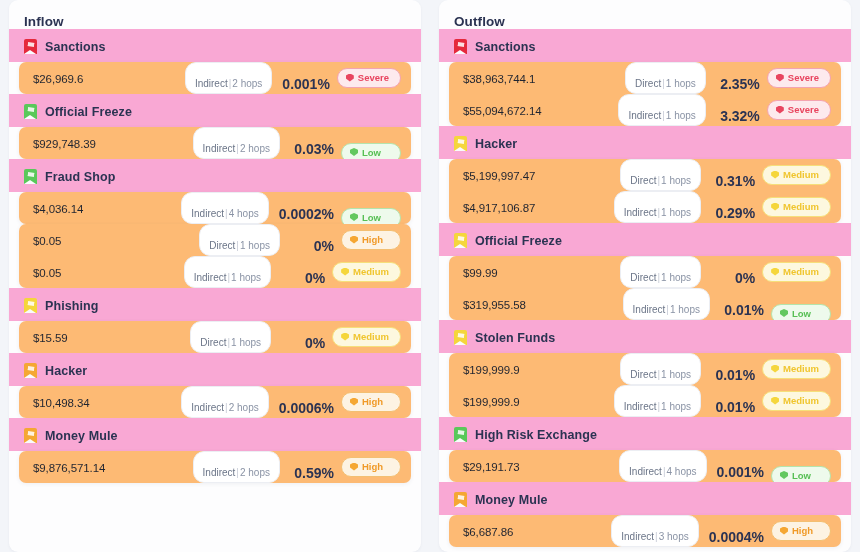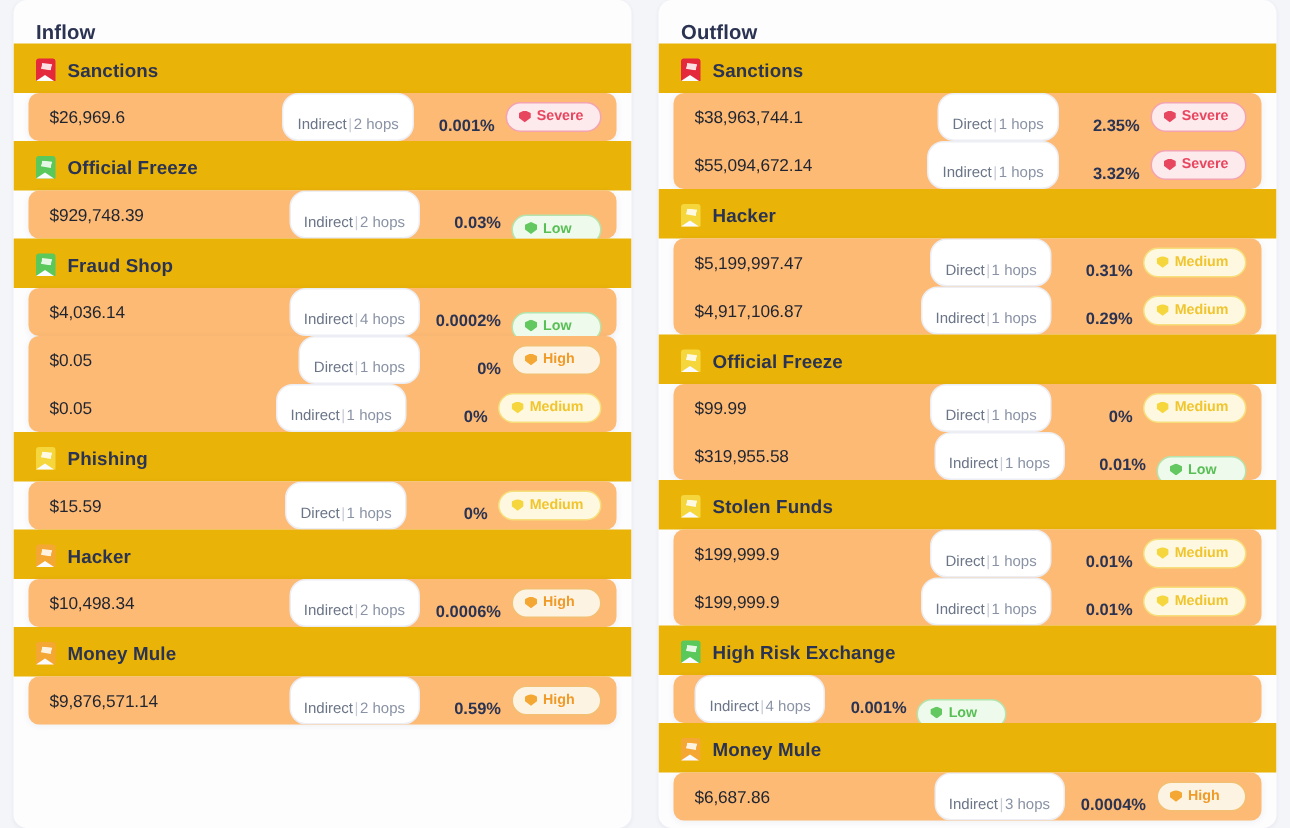--- a/index.html
+++ b/index.html
@@ -39,21 +39,21 @@
     padding: 14px 0 0 15px;
   }
 
   .cat-list { padding: 0 0 10px 0; }
 
   .cat-header {
     display: flex;
     align-items: center;
     gap: 8px;
     padding: 10px 0 8px 15px;
-    background: #eab308;
+    background: #f9a8d4;
   }
 
   .flag-icon {
     width: 13px;
     height: 15px;
     position: relative;
     flex: 0 0 auto;
     border-radius: 2px 2px 0 0;
     display: block;
   }
@@ -119,21 +119,21 @@
     border-radius: 11px;
     padding: 15px 9px 4px;
     white-space: nowrap;
     flex: 0 0 auto;
     background: #fff;
   }
   .hops .dir { color: #6b7588; }
   .hops .sep { color: #c8ccd6; padding: 0 1px; }
 
   .pct {
-    font-size: 11px;
+    font-size: 14px;
     font-weight: bold;
     color: #2b3352;
     text-align: right;
     white-space: nowrap;
     flex: 0 0 auto;
     min-width: 44px;
     margin: 12px 7px 0 10px;
   }
 
   .badge {
@@ -404,20 +404,21 @@
           </div>
         </div>
         <div class="cat-header">
           <span class="flag-icon" style="background: rgb(90, 200, 90);">
             <span class="glyph"></span>
           </span>
           <span class="cat-name">High Risk Exchange</span>
         </div>
         <div class="rows">
           <div class="row">
+            <div class="amount">$29,191.73</div>
             <div class="hops"><span class="dir">Indirect</span><span class="sep">|</span><span>4 hops</span></div>
             <div class="pct">0.001%</div>
             <div class="badge low">
               <span class="shield"></span>
               <span>Low</span>
             </div>
           </div>
         </div>
         <div class="cat-header">
           <span class="flag-icon" style="background: rgb(245, 167, 51);">

